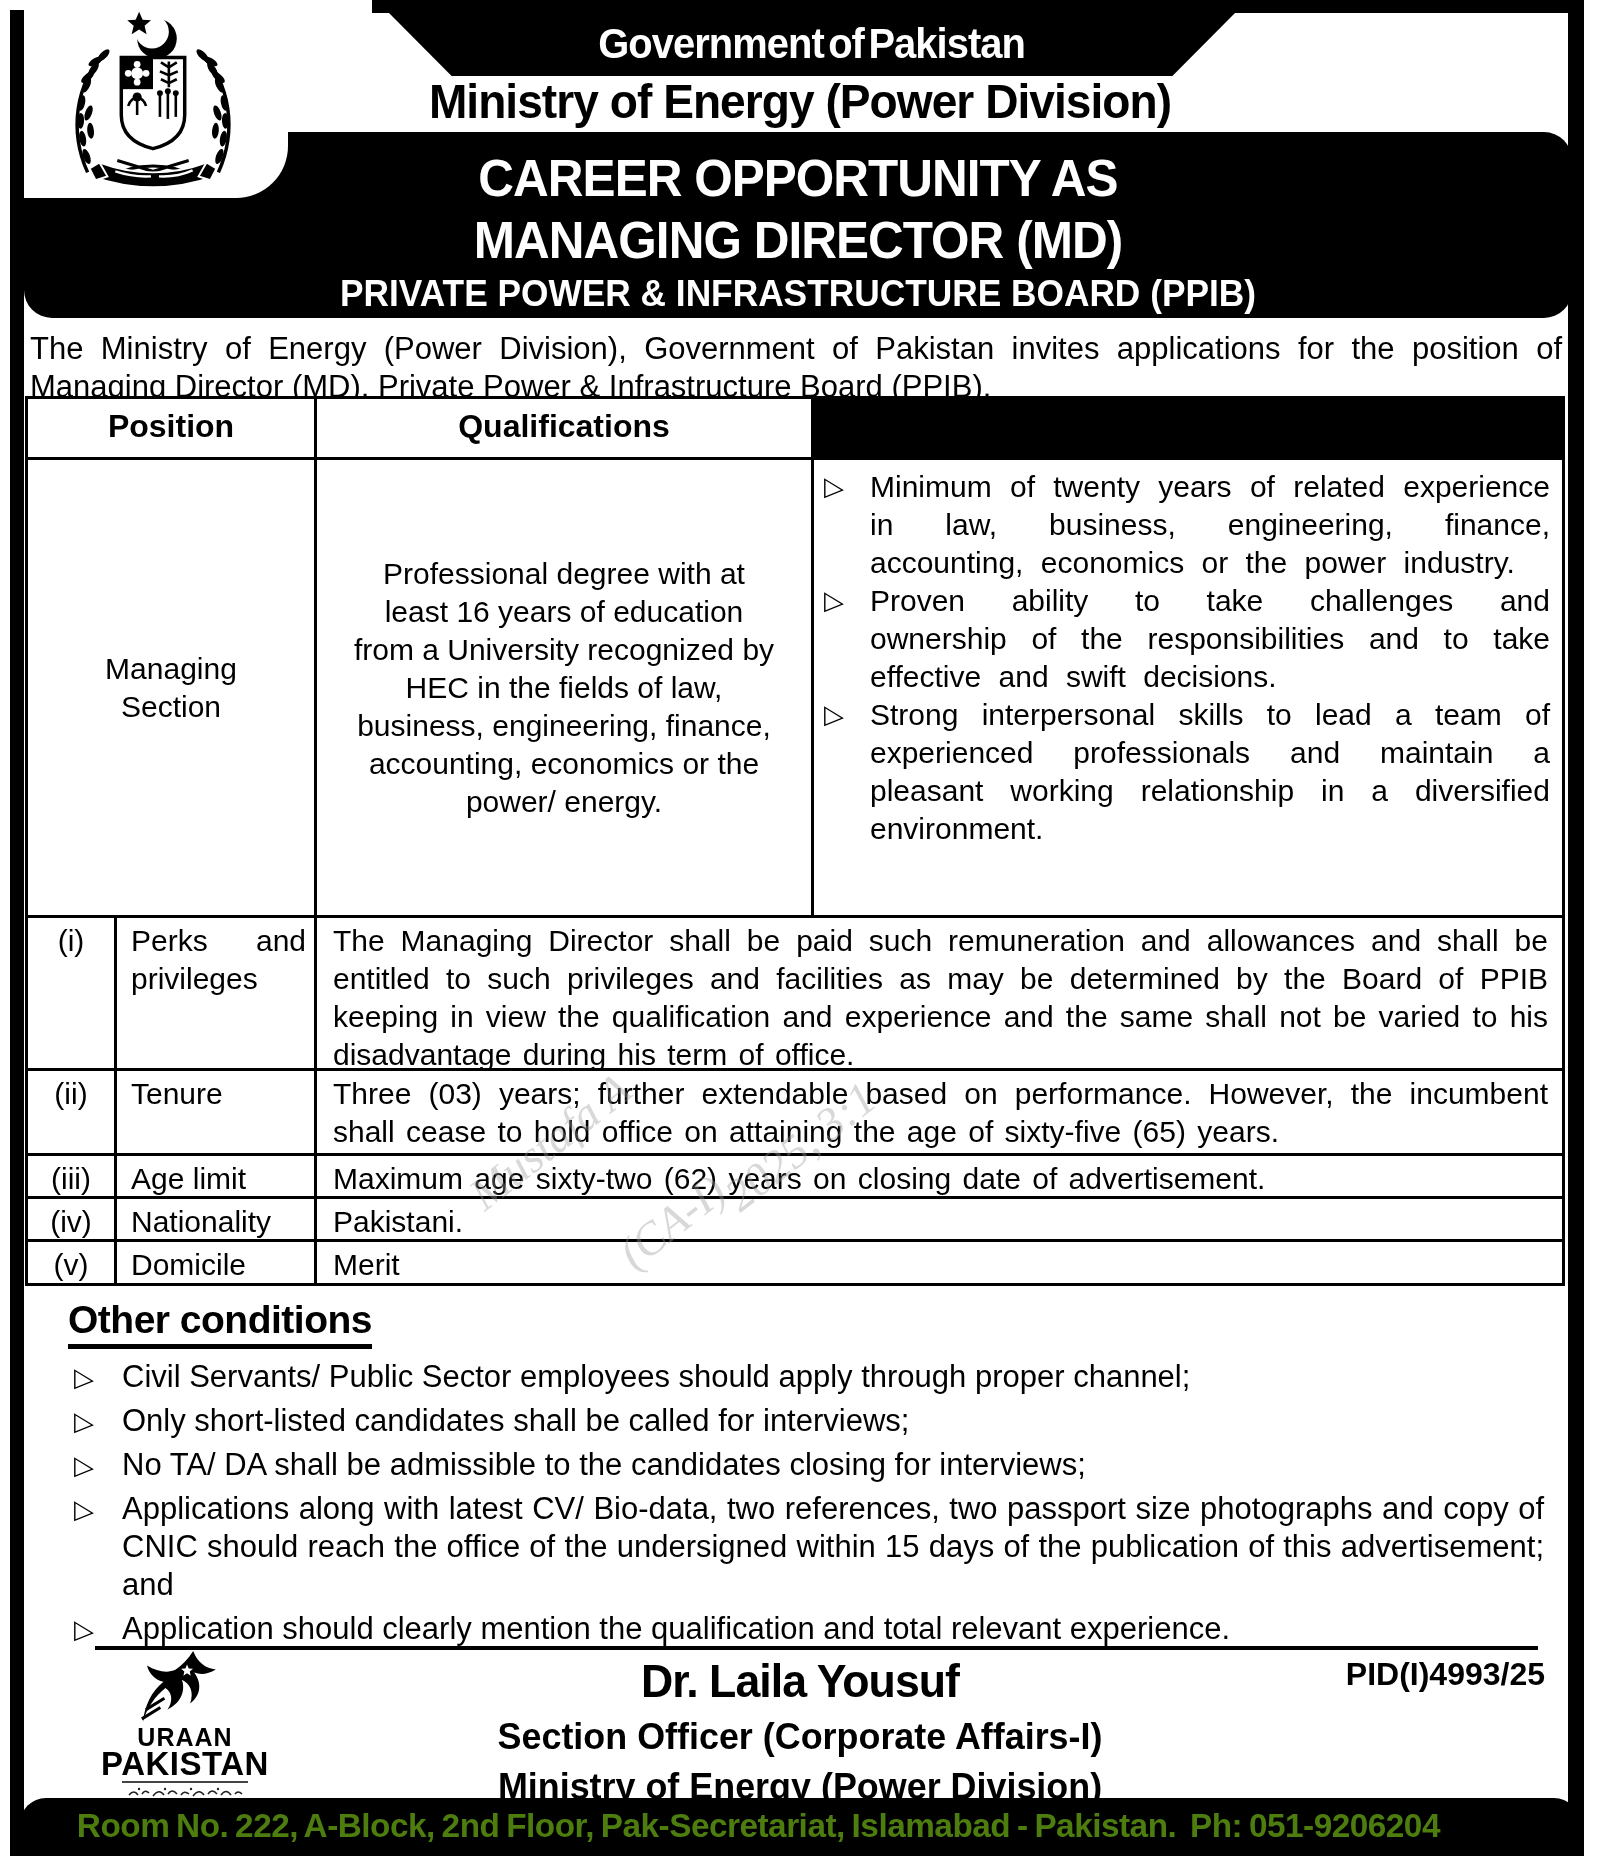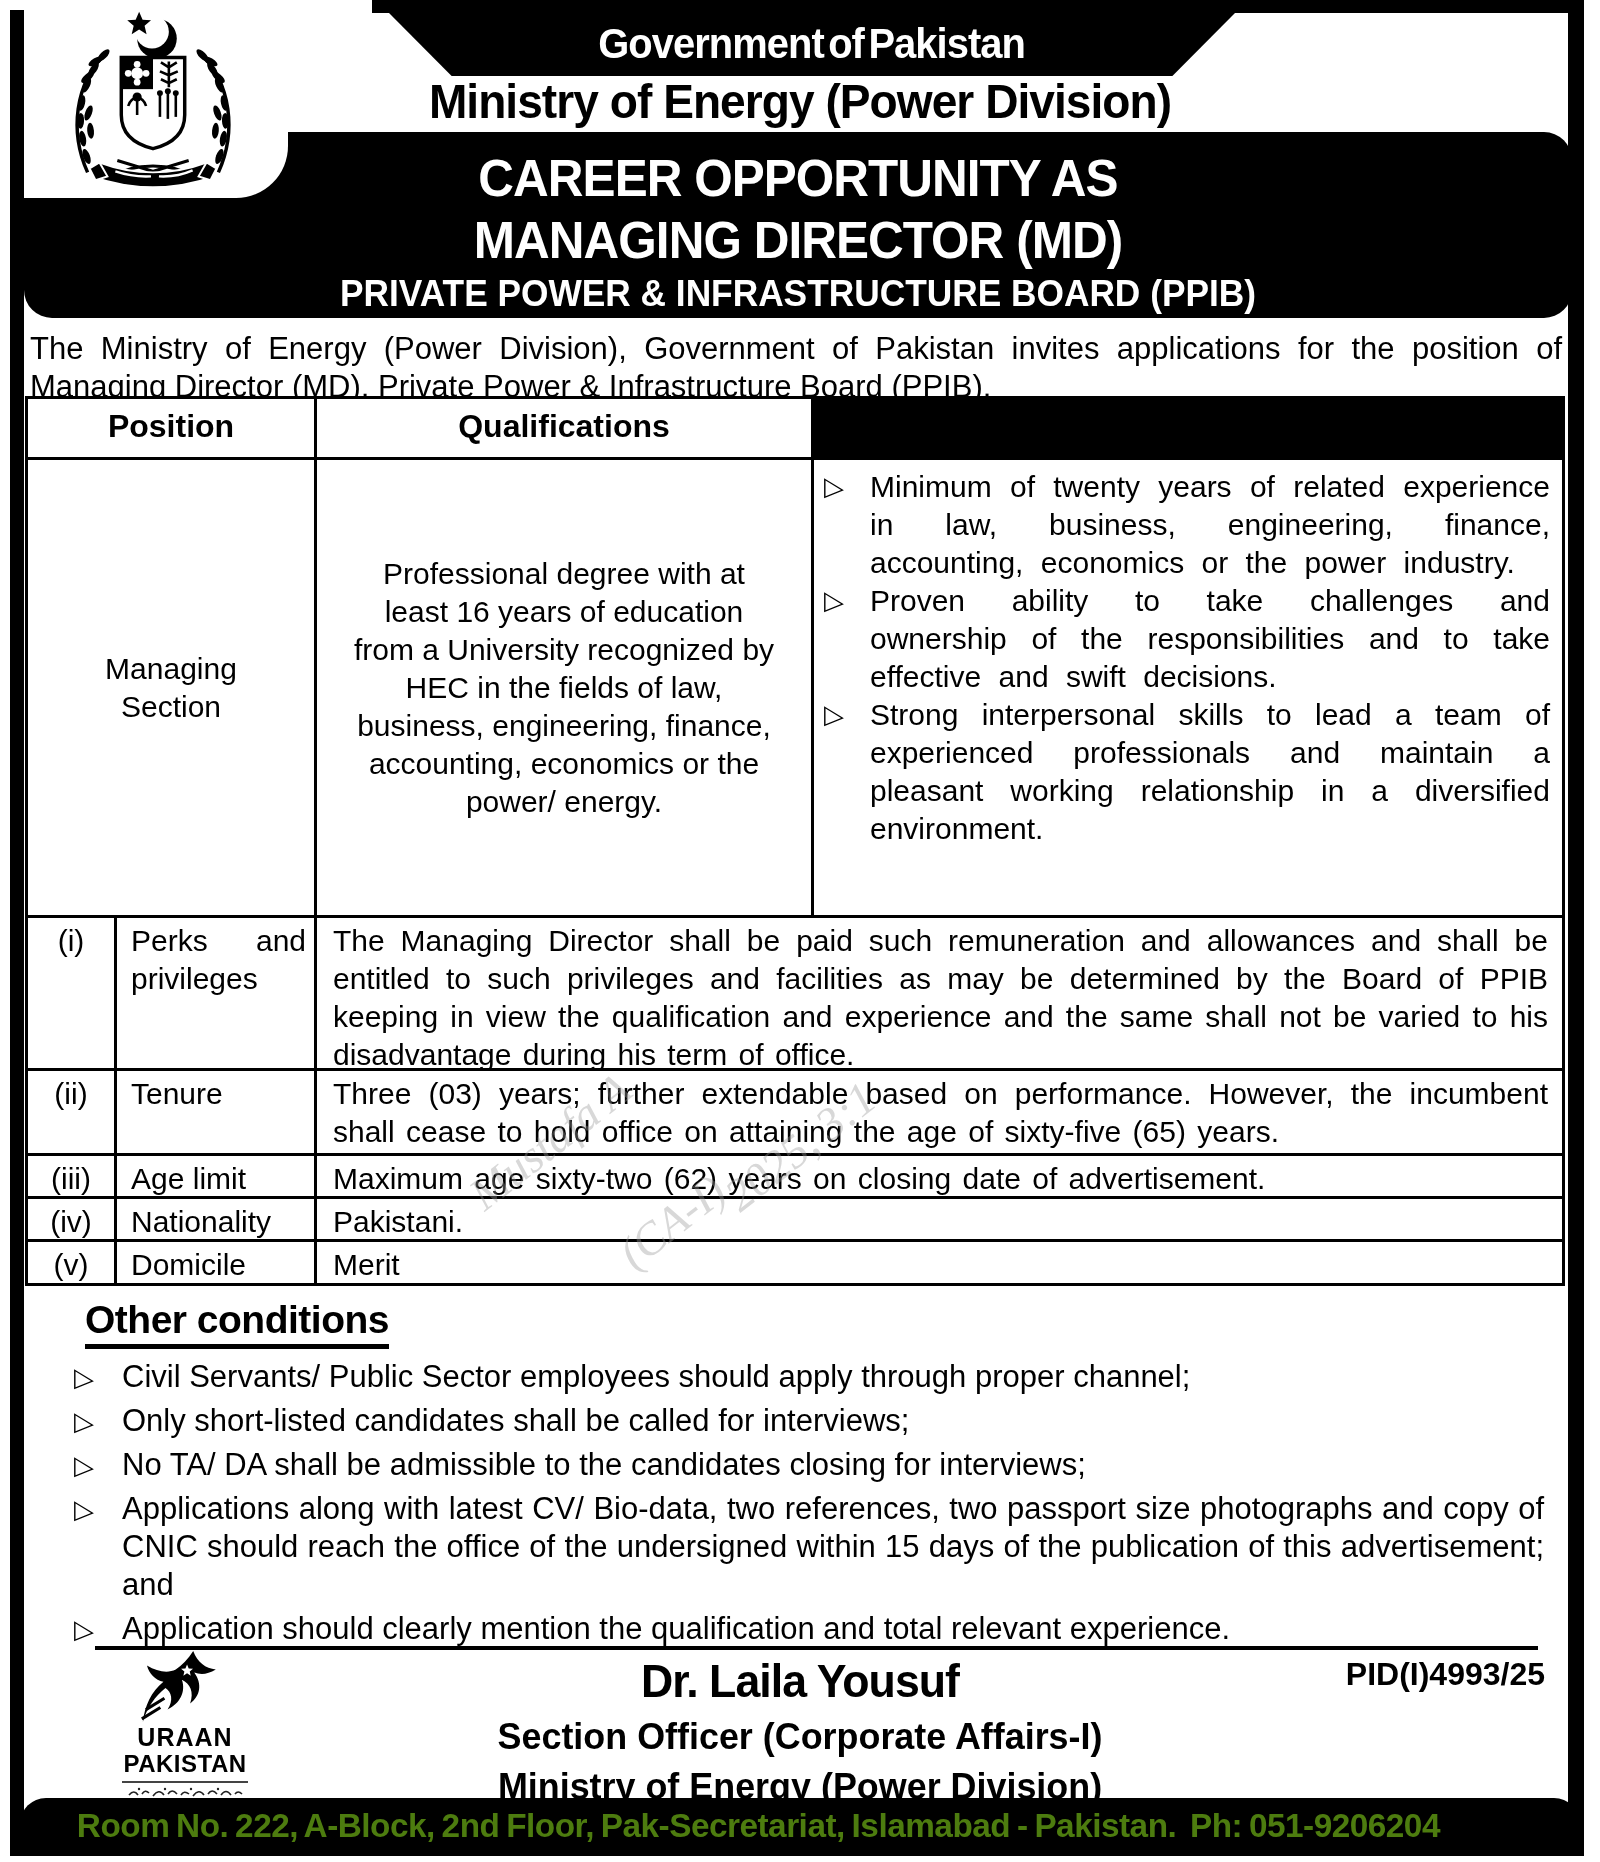--- a/index.html
+++ b/index.html
@@ -42,37 +42,37 @@
   .qual-cell{display:flex;align-items:center;justify-content:center;text-align:center;
       padding:0 34px;line-height:38px;}
   .exp-cell{padding:8px 12px 6px 8px;}
   .bl{position:relative;padding-left:48px;text-align:justify;line-height:38px;word-spacing:9px;}
   .bl .b{position:absolute;left:2px;top:0;font-size:26px;word-spacing:normal;transform:skewY(6deg);}
   .num-cell{display:flex;justify-content:center;align-items:flex-start;padding-top:4px;}
   .lab-cell{padding:4px 8px 0 14px;text-align:justify;}
   .txt-cell{padding:4px 14px 0 16px;text-align:justify;word-spacing:3px;}
   
   .oc-head{position:absolute;left:68px;top:1298px;font-size:39px;font-weight:bold;
-      border-bottom:5px solid #000;padding-bottom:2px;letter-spacing:-0.5px;margin-left:17px;}
+      border-bottom:5px solid #000;padding-bottom:2px;letter-spacing:-0.5px;}
   .oc-list{position:absolute;left:72px;right:56px;top:1358px;}
   .oc-item{position:relative;padding-left:50px;margin-bottom:6px;text-align:justify;
       font-size:31px;line-height:38px;}
   .oc-item .b{position:absolute;left:2px;top:1px;font-size:26px;transform:skewY(6deg);}
   
   .sig-rule{position:absolute;left:95px;right:62px;top:1646px;height:4px;background:#000;}
   .pid{position:absolute;right:55px;top:1656px;font-size:32px;font-weight:bold;}
   .sig{position:absolute;left:300px;right:300px;top:1650px;text-align:center;}
   .sig-name{font-size:47px;font-weight:bold;line-height:62px;letter-spacing:-1px;
       transform:scaleX(.95);white-space:nowrap;}
   .sig-desig,.sig-dept{font-size:37px;font-weight:bold;line-height:50px;transform:scaleX(.97);
       white-space:nowrap;}
   .logo{position:absolute;left:100px;top:1650px;width:170px;text-align:center;}
   .logo-bird{width:120px;height:74px;display:block;margin:0 auto;}
   .logo-l1{font-size:25px;font-weight:bold;letter-spacing:1px;line-height:26px;}
-  .logo-l2{font-size:24px;font-weight:bold;letter-spacing:0.5px;line-height:28px;}
+  .logo-l2{font-size:33px;font-weight:bold;letter-spacing:0.5px;line-height:28px;}
   .logo-rule{width:126px;height:2px;background:#444;margin:3px auto 3px;}
   .logo-urdu{width:120px;height:14px;display:block;margin:0 auto;}
   .footer-bar{position:absolute;left:20px;right:20px;top:1798px;height:54px;background:#000;
       border-radius:26px 26px 14px 14px;color:#4d7c0f;display:flex;align-items:center;}
   .footer-bar span{font-size:34px;font-weight:bold;padding-left:58px;letter-spacing:-0.5px;
       word-spacing:-2px;transform:scaleX(.98);transform-origin:left center;white-space:nowrap;}
   
   .wm{position:absolute;font-family:"Liberation Serif","DejaVu Serif",serif;font-style:italic;
       font-size:46px;color:#9a9a9a;opacity:.38;transform:rotate(-38deg);white-space:nowrap;
       pointer-events:none;}

